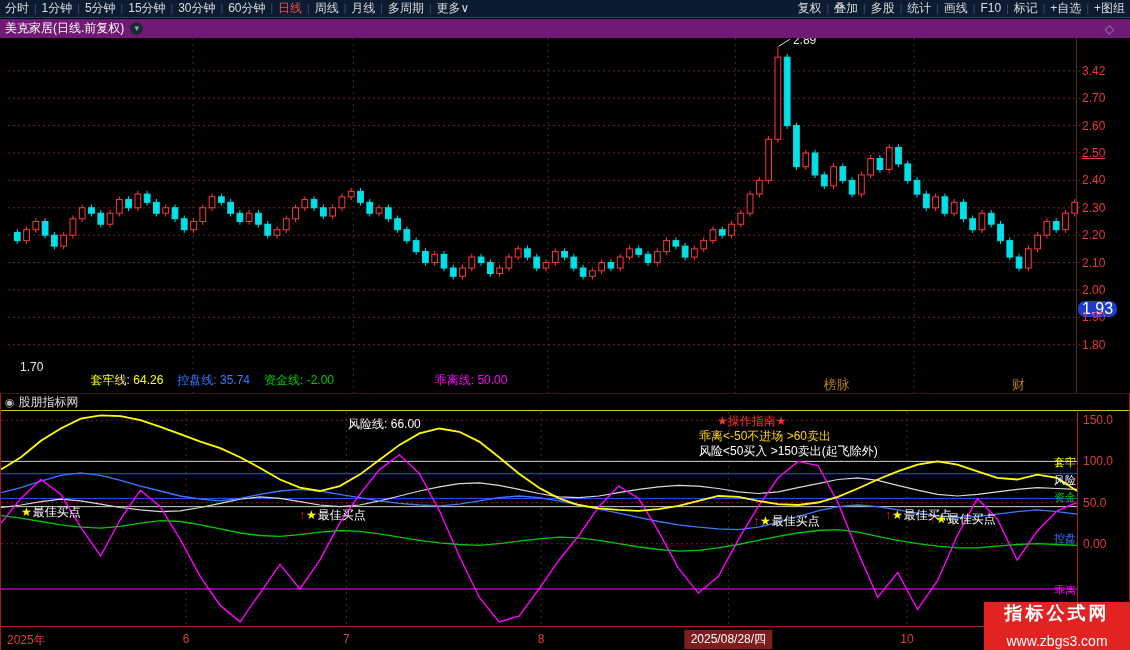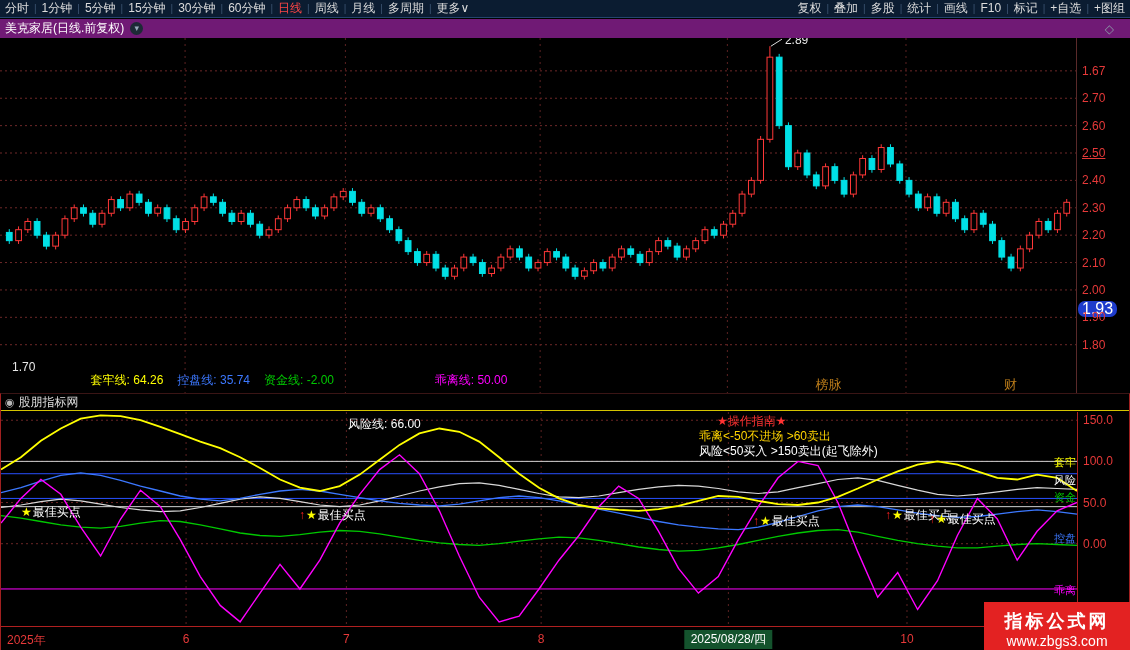--- a/index.html
+++ b/index.html
@@ -14,21 +14,21 @@
   .menu-item.active{color:#ff4646;}
   .menu-sep{color:#3c5472;font-size:10px;}
   
   .titlebar{position:absolute;top:19px;left:0;width:1130px;height:19px;background:#701a75;
             color:#fff;font-size:12px;display:flex;align-items:center;padding-left:5px;
             box-sizing:border-box;z-index:5;}
   .title-caret{color:#9ab;margin-left:6px;background:#1d2a36;border-radius:50%;width:13px;
                height:13px;line-height:12px;text-align:center;font-size:9px;cursor:pointer;}
   .corner-diamond{position:absolute;right:16px;color:#8b96a6;font-size:12px;cursor:pointer;}
   
-  .main-chart{position:absolute;top:38px;left:0;width:1076px;height:356px;cursor:crosshair;}
+  .main-chart{position:absolute;top:38px;left:8px;width:1076px;height:356px;cursor:crosshair;}
   .main-axis{position:absolute;top:38px;left:1076px;width:54px;height:356px;
              border-left:1px solid #5a2a2a;font-size:12px;color:#e63939;box-sizing:border-box;}
   .axis-label{position:absolute;left:5px;line-height:14px;}
   .price-marker{position:absolute;left:1px;background:#1e3ccc;color:#fff;padding:0 4px;
                 font-size:16px;height:16px;line-height:16px;border-radius:7px;}
   .high-label{position:absolute;color:#e8e8e8;font-size:12px;}
   .low-label{position:absolute;color:#e8e8e8;font-size:12px;left:12px;top:322px;}
   .watermark{position:absolute;color:#c07f1a;font-size:13px;top:338px;}
   
   .lower{position:absolute;top:393px;left:0;width:1130px;height:257px;box-sizing:border-box;
@@ -51,27 +51,27 @@
   .buy{position:absolute;font-size:12px;white-space:nowrap;}
   .buy .ar{color:#ff2020;font-weight:bold;margin-right:1px;}
   .buy .st{color:#ffff00;margin-right:1px;}
   .buy .tx{color:#ffffff;}
   .rtag{position:absolute;right:1px;font-size:11px;white-space:nowrap;}
   
   .bottom-axis{position:absolute;top:232px;left:0;width:100%;height:24px;
                border-top:1px solid #b02020;font-size:12px;color:#e63939;background:#000;}
   .year{position:absolute;left:6px;top:5px;}
   .tick{position:absolute;top:5px;transform:translateX(-50%);}
-  .date-marker{position:absolute;top:3px;transform:translateX(-50%);background:#14532d;
+  .date-marker{position:absolute;top:3px;transform:translateX(-50%);background:#7f1d1d;
                color:#fff;padding:1px 6px;font-size:12px;}
   .axis-vdiv{position:absolute;left:1076px;top:0;height:100%;border-left:1px solid #b02020;}
   
   .badge{position:absolute;right:0;bottom:0;width:146px;height:48px;background:#e32222;
          color:#fff;text-align:center;z-index:10;display:flex;flex-direction:column;
-         justify-content:flex-end;}
+         justify-content:space-between;}
   .badge .b1{font-size:18px;font-weight:bold;letter-spacing:3px;line-height:22px;}
   .badge .b2{font-size:14px;line-height:18px;}
 </style>
 </head>
 <body>
 
 <div class="menubar">
   <div class="menu-left" id="menu-left">
       <span class="menu-item">分时</span>
       <span class="menu-sep">|</span>
@@ -370,21 +370,21 @@
       <rect x="1054.5727586206897" y="175.26153846153852" width="5.751034482758621" height="16.43076923076913" fill="#000" stroke="#ff3838" stroke-width="1"></rect>
       <line x1="1066.7241379310346" y1="161.0215384615385" x2="1066.7241379310346" y2="178.54769230769236" stroke="#ff3838" stroke-width="1"></line>
       <rect x="1063.8486206896553" y="164.30769230769235" width="5.751034482758621" height="10.953846153846172" fill="#000" stroke="#ff3838" stroke-width="1"></rect>
       <line x1="770.896551724138" y1="8.215384615384563" x2="781.896551724138" y2="1.215384615384563" stroke="#dddddd" stroke-width="1"></line>
     </svg>
   <div class="high-label" id="high-label" style="left: 784.897px; top: -4.78462px;">2.89</div>
   <div class="low-label">1.70</div>
 <div class="watermark" style="left: 75.8%;">榜脉</div><div class="watermark" style="left: 93.3%;">财</div></div>
 <div class="main-axis" id="main-axis">
   <div class="price-marker" id="price-marker" style="top: 263.108px;">1.93</div>
-<div class="axis-label" style="top: 25.8615px;">1.67</div>
+<div class="axis-label" style="top: 25.8615px;">3.42</div>
     <div class="axis-label" style="top: 53.2462px;">2.70</div>
     <div class="axis-label" style="top: 80.6308px;">2.60</div>
     <div class="axis-label" style="top: 108.015px; text-decoration: underline;">2.50</div>
     <div class="axis-label" style="top: 135.4px;">2.40</div>
     <div class="axis-label" style="top: 162.785px;">2.30</div>
     <div class="axis-label" style="top: 190.169px;">2.20</div>
     <div class="axis-label" style="top: 217.554px;">2.10</div>
     <div class="axis-label" style="top: 244.938px; text-align: center;">2.00</div>
     <div class="axis-label" style="top: 272.323px;">1.90</div>
     <div class="axis-label" style="top: 299.708px;">1.80</div>

